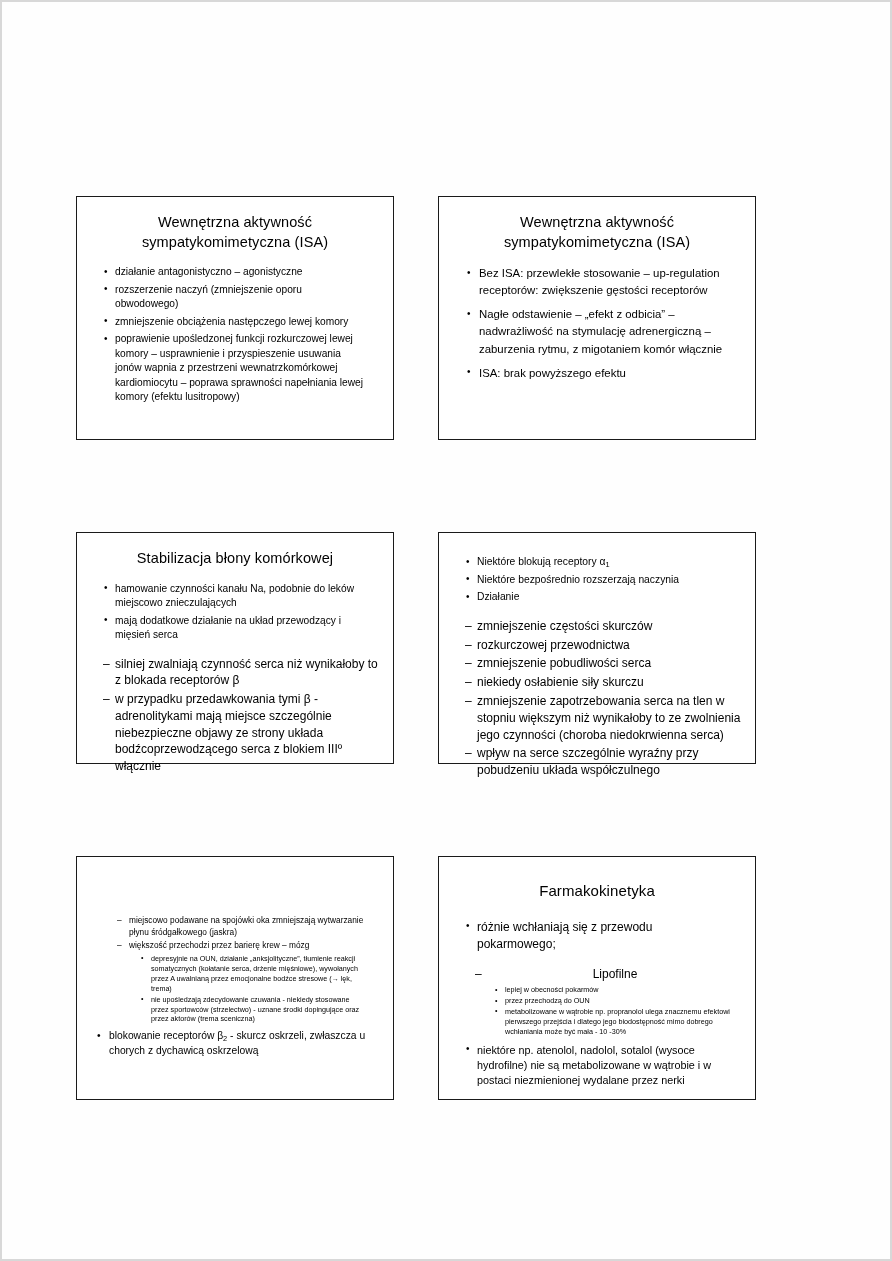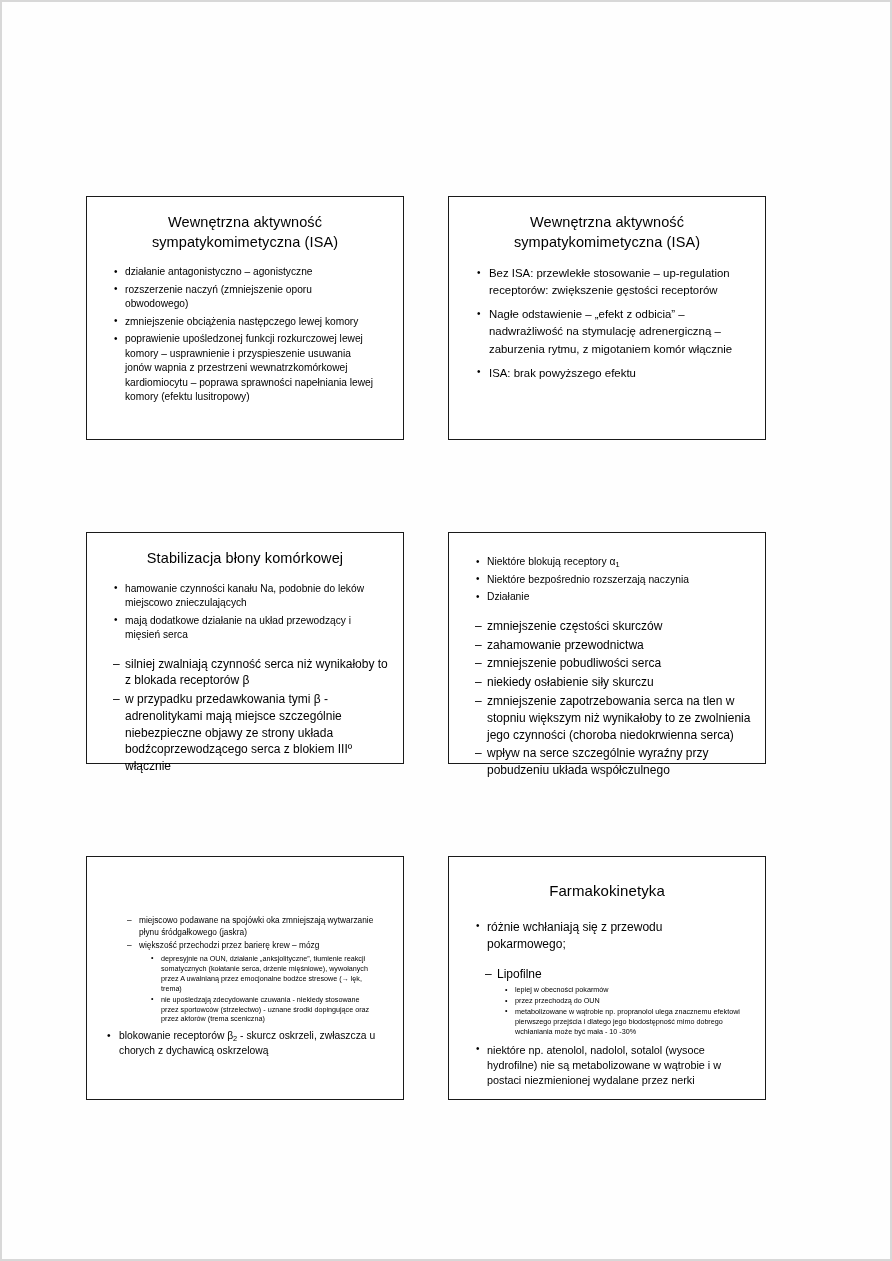--- a/index.html
+++ b/index.html
@@ -17,21 +17,21 @@
   }
   .page {
     position: absolute;
     left: 0; top: 0;
     width: 892px;
     height: 1261px;
     background: #fefefe;
   }
   .grid {
     position: absolute;
-    left: 86px;
+    left: 76px;
     top: 196px;
     width: 680px;
   }
   .row {
     display: flex;
     justify-content: space-between;
     margin-bottom: 92px;
   }
   .slide {
     width: 318px;
@@ -206,21 +206,21 @@
       </div>
 
       <div class="slide h2 s4">
         <ul class="l1">
           <li>Niektóre blokują receptory α<sub>1</sub></li>
           <li>Niektóre bezpośrednio rozszerzają naczynia</li>
           <li>Działanie</li>
         </ul>
         <ul class="l2">
           <li>zmniejszenie częstości skurczów</li>
-          <li>zahamowanie przewodnictwa</li>
+          <li>rozkurczowej przewodnictwa</li>
           <li>zmniejszenie pobudliwości serca</li>
           <li>niekiedy osłabienie siły skurczu</li>
           <li>zmniejszenie zapotrzebowania serca na tlen w stopniu większym niż wynikałoby to ze zwolnienia jego czynności (choroba niedokrwienna serca)</li>
           <li>wpływ na serce szczególnie wyraźny przy pobudzeniu układa współczulnego</li>
         </ul>
       </div>
 
     </div>
 
     <div class="row">
@@ -237,21 +237,21 @@
         <div class="closing">blokowanie receptorów β<sub>2</sub> - skurcz oskrzeli, zwłaszcza u chorych z dychawicą oskrzelową</div>
       </div>
 
       <div class="slide h3">
         <div class="slide-title one-line" style="margin-top:14px;margin-bottom:18px;font-size:15px;">
           <div>Farmakokinetyka</div>
         </div>
         <ul class="l1">
           <li style="font-size:12px;">różnie wchłaniają się z przewodu pokarmowego;</li>
         </ul>
-        <ul class="l2" style="padding-left:24px;">
+        <ul class="l2" style="padding-left:24px;text-align:center;">
           <li>Lipofilne</li>
         </ul>
         <ul class="l3" style="padding-left:44px;">
           <li>lepiej w obecności pokarmów</li>
           <li>przez przechodzą do OUN</li>
           <li>metabolizowane w wątrobie np. propranolol ulega znacznemu efektowi pierwszego przejścia i dlatego jego biodostępność mimo dobrego wchłaniania może być mała - 10 -30%</li>
         </ul>
         <ul class="l1" style="margin-top:6px;">
           <li style="font-size:10.8px;">niektóre np. atenolol, nadolol, sotalol (wysoce hydrofilne) nie są metabolizowane w wątrobie i w postaci niezmienionej wydalane przez nerki</li>
         </ul>

